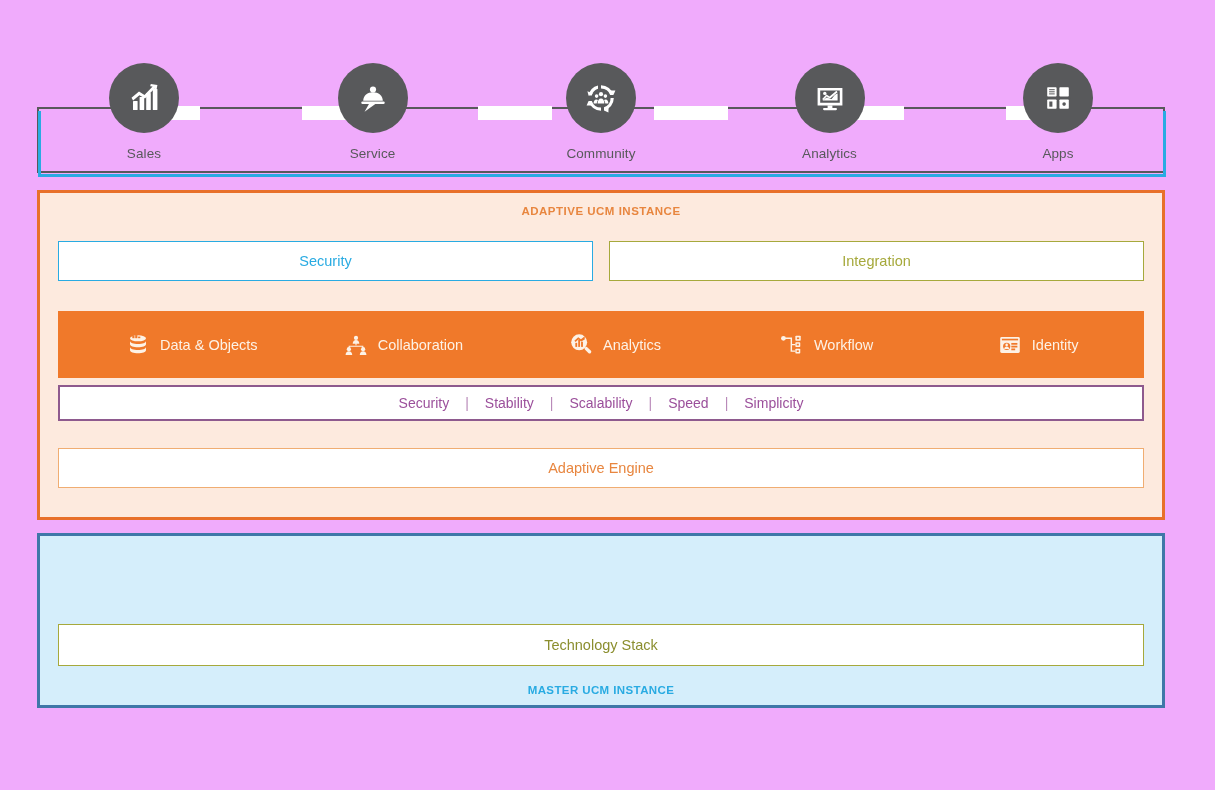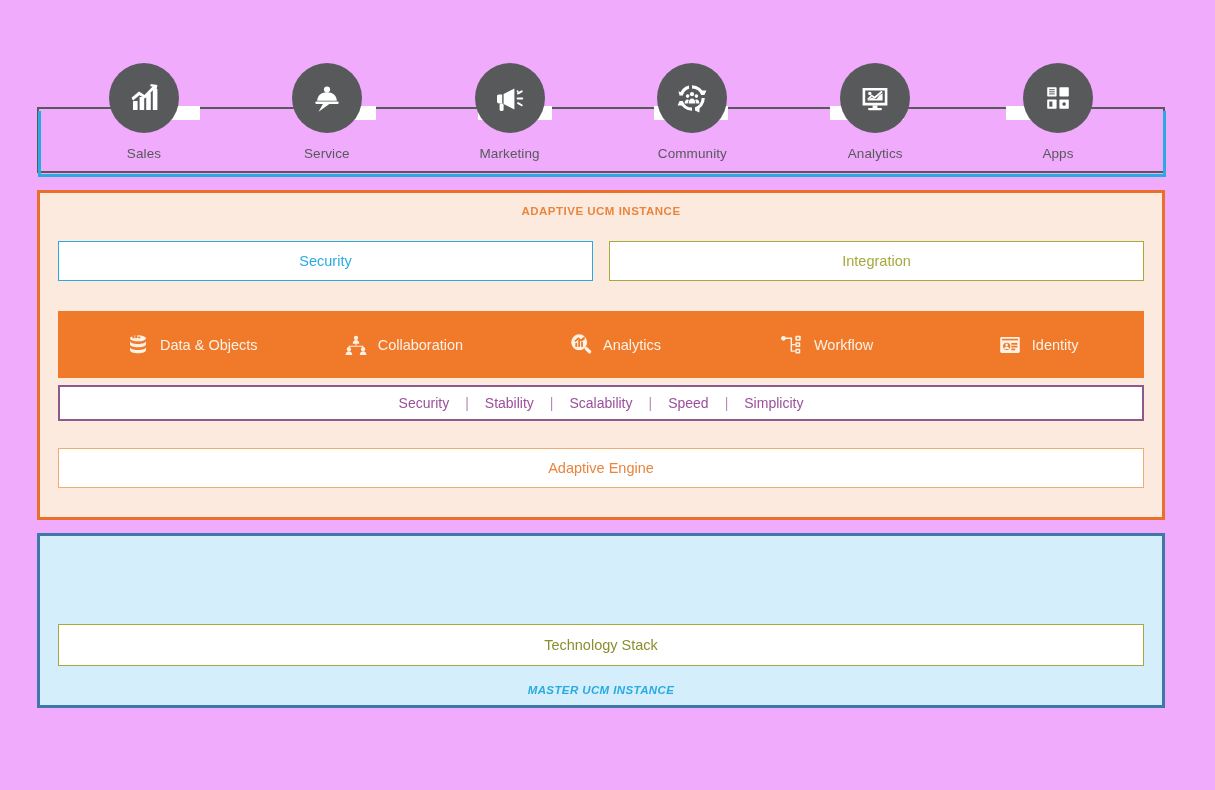--- a/index.html
+++ b/index.html
@@ -258,21 +258,20 @@
   #master-title {
     position: absolute;
     left: 0;
     right: 0;
     top: 148px;
     text-align: center;
     font-size: 11.5px;
     font-weight: bold;
     letter-spacing: 0.4px;
     color: #29abe2;
-    font-style: italic;
   }
 </style>
 </head>
 <body>
 
 <div id="stage">
 
   <div id="channel-section">
 
     <div id="channel-box-gray"></div>
@@ -309,36 +308,20 @@
               <ellipse cx="17" cy="8.5" rx="3.1" ry="3.1"></ellipse>
               <path d="M7.2 19.8 C7.2 14.4 11.6 11.2 17 11.2 C22.4 11.2 26.8 14.4 26.8 19.8 Z"></path>
               <rect x="5.3" y="20.4" width="23.4" height="2.5" rx="1.2"></rect>
               <path d="M20 22.4 L8.6 30.8 L13.2 22.4 Z"></path>
             </g>
           </svg>
         </div>
         <div class="channel-label">Service</div>
       </div>
 
-      <div class="channel-item">
-        <div class="channel-circle">
-          <svg width="34" height="34" viewBox="0 0 34 34">
-            <g fill="#ffffff">
-              <path d="M4 15.4 L4 20.6 C4 21.6 4.8 22.4 5.8 22.4 L9.2 22.4 L9.2 13.6 L5.8 13.6 C4.8 13.6 4 14.4 4 15.4 Z"></path>
-              <path d="M10.6 13.1 L21.4 7.6 L21.4 28.4 L10.6 22.9 Z"></path>
-              <rect x="6.6" y="22.6" width="4" height="7.4" rx="1.4"></rect>
-              <rect x="23.6" y="9.4" width="2" height="2" rx="1" transform="rotate(-25 24.6 10.4)"></rect>
-              <rect x="23.6" y="16.6" width="6.6" height="2" rx="1"></rect>
-              <rect x="23.8" y="10.4" width="6.2" height="2" rx="1" transform="rotate(-30 26.9 11.4)"></rect>
-              <rect x="23.8" y="22.2" width="6.2" height="2" rx="1" transform="rotate(30 26.9 23.2)"></rect>
-            </g>
-          </svg>
-        </div>
-        <div class="channel-label">Marketing</div>
-      </div>
 
       <div class="channel-item">
         <div class="channel-circle">
           <svg width="34" height="34" viewBox="0 0 34 34">
             <g fill="#ffffff">
               <path d="M17 4.2 A12.8 12.8 0 0 1 29.4 14 L26.2 14 A9.7 9.7 0 0 0 17 7.4 Z"></path>
               <path d="M29.4 14 L31.4 9.6 L25.6 9.4 Z"></path>
               <path d="M29.8 17 A12.8 12.8 0 0 1 20 29.4 L20 26.2 A9.7 9.7 0 0 0 26.6 17 Z"></path>
               <path d="M20 29.4 L24.4 31.4 L24.6 25.6 Z"></path>
               <path d="M17 29.8 A12.8 12.8 0 0 1 4.6 20 L7.8 20 A9.7 9.7 0 0 0 17 26.6 Z"></path>

